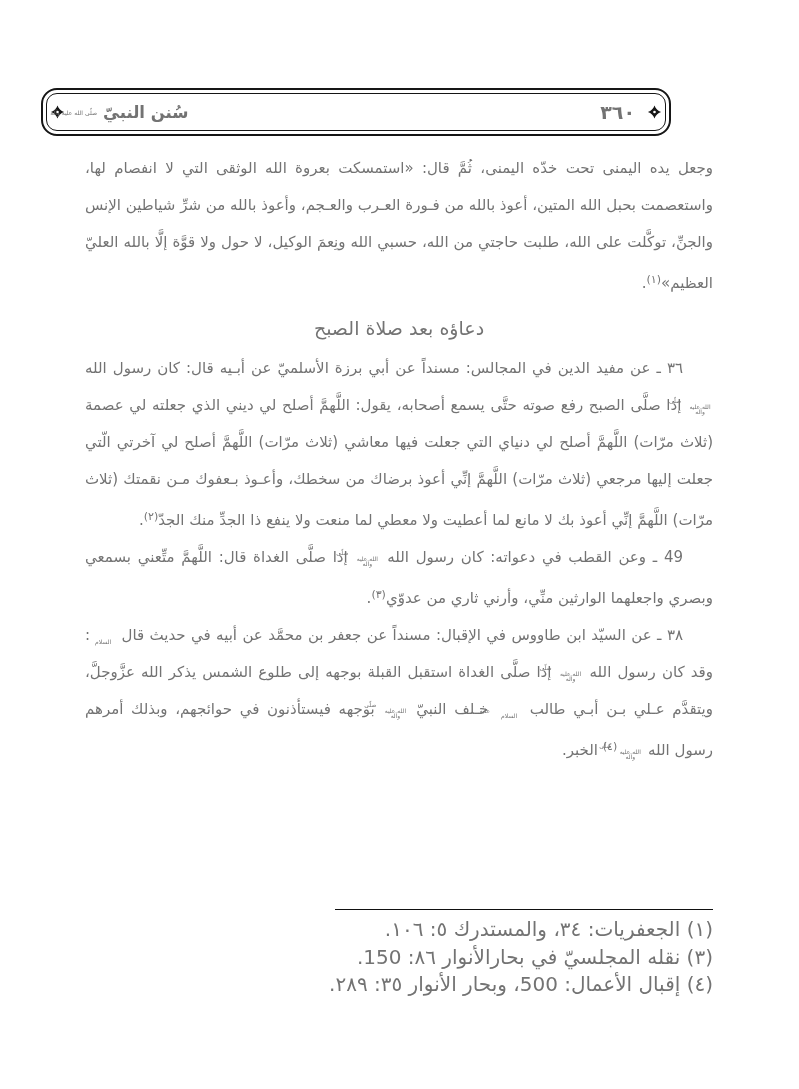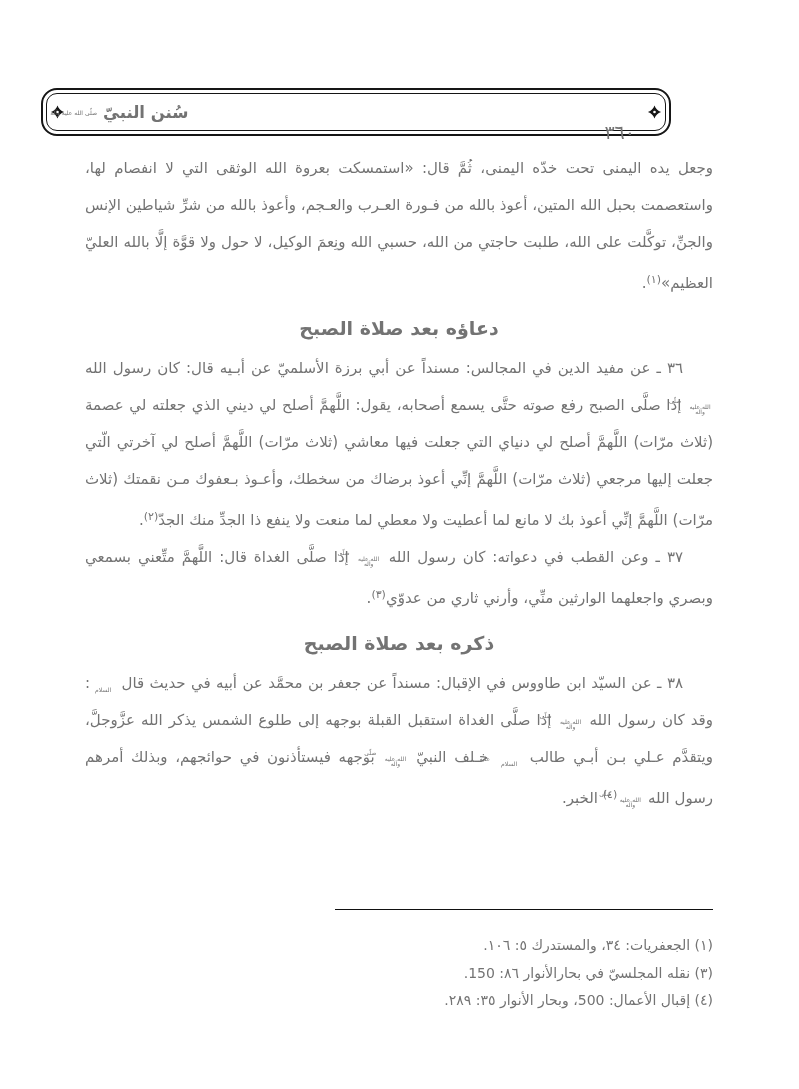--- a/index.html
+++ b/index.html
@@ -19,53 +19,53 @@
     position:absolute; top:3px; bottom:3px; left:3px; right:3px;
     border:1.4px solid #161616; border-radius:11px;
   }
   .header-title {
     position:absolute; left:30px; top:50%; transform:translateY(-50%);
     display:flex; align-items:center; gap:4px;
     font-weight:bold; font-size:16.5px; white-space:nowrap;
   }
   .page-number {
     position:absolute; right:34px; top:50%; transform:translateY(-50%);
-    font-weight:normal; font-size:19px; letter-spacing:1px;margin-top:20px;
+    font-weight:bold; font-size:19px; letter-spacing:1px;
   }
   .ornament { position:absolute; top:50%; transform:translateY(-50%); }
   .ornament.o-left  { left:7px; }
   .ornament.o-right { right:7px; }
   
   .content {
     position:absolute; top:150px; right:86px; width:628px; height:756px;
     overflow:hidden;
     font-size:15px; line-height:37px;
     text-align:justify;
     margin-left:26px;
   }
   .para { margin:0; }
   .para.indent { text-indent:30px; }
   .heading {
-    text-align:center; font-weight:bold; font-size:19px;
+    text-align:center; font-weight:normal; font-size:19px;
     line-height:30px; margin:11px 0 7px 0; text-indent:0;
   }
   .honorific {
     display:inline-block; width:22px; min-width:22px;
     font-size:6px; line-height:5.5px; text-align:center;
     vertical-align:-4px; margin:0 2px; font-weight:normal;
   }
   .fnmark { font-size:11px; vertical-align:5px; }
   
   .fn-sep {
     position:absolute; top:909px; right:86px; width:378px;
     border-top:1.7px solid #111;
   }
   .footnotes {
     position:absolute; top:916px; right:86px; width:520px;
-    font-size:14px; line-height:27.5px; text-align:right;margin-top:16px;
+    font-size:20px; line-height:27.5px; text-align:right;
   }
 </style>
 </head>
 <body>
 
 <div class="page">
 
   <div class="header-frame">
     <div class="header-inner"></div>
 
@@ -82,22 +82,21 @@
       <span>سُنن النبيّ</span>
       <span class="honorific">صلّى الله عليه وآله</span>
     </div>
     <div class="page-number">٣٦٠</div>
   </div>
 
   <div class="content">
       <div class="para"><span class="run">وجعل يده اليمنى تحت خدّه اليمنى، ثُمَّ قال: «استمسكت بعروة الله الوثقى التي لا انفصام لها، واستعصمت بحبل الله المتين، أعوذ بالله من فـورة العـرب والعـجم، وأعوذ بالله من شرِّ شياطين الإنس والجنِّ، توكَّلت على الله، طلبت حاجتي من الله، حسبي الله ونِعمَ الوكيل، لا حول ولا قوَّة إلَّا بالله العليّ العظيم»</span><span class="fnmark">(١)</span><span class="run">.</span></div>
       <div class="heading">دعاؤه بعد صلاة الصبح</div>
       <div class="para indent"><span class="run">٣٦ ـ عن مفيد الدين في المجالس: مسنداً عن أبي برزة الأسلميّ عن أبـيه قال: كان رسول الله </span><span class="honorific">صلّى الله عليه وآله</span><span class="run"> إذا صلَّى الصبح رفع صوته حتَّى يسمع أصحابه، يقول: اللَّهمَّ أصلح لي ديني الذي جعلته لي عصمة (ثلاث مرّات) اللَّهمَّ أصلح لي دنياي التي جعلت فيها معاشي (ثلاث مرّات) اللَّهمَّ أصلح لي آخرتي الّتي جعلت إليها مرجعي (ثلاث مرّات) اللَّهمَّ إنِّي أعوذ برضاك من سخطك، وأعـوذ بـعفوك مـن نقمتك (ثلاث مرّات) اللَّهمَّ إنِّي أعوذ بك لا مانع لما أعطيت ولا معطي لما منعت ولا ينفع ذا الجدِّ منك الجدّ</span><span class="fnmark">(٢)</span><span class="run">.</span></div>
-      <div class="para indent"><span class="run">٣٧ ـ وعن القطب في دعواته: كان رسول الله </span><span class="honorific">صلّى الله عليه وآله</span><span class="run"> إذا صلَّى الغداة قال: اللَّهمَّ متِّعني بسمعي وبصري واجعلهما الوارثين منِّي، وأرني ثاري من عدوّي</span><span class="fnmark">(٣)</span><span class="run">.</span></div>
-      <div class="heading">ذكره بعد صلاة الصبح</div>
+      <div class="para indent"><span class="run">49 ـ وعن القطب في دعواته: كان رسول الله </span><span class="honorific">صلّى الله عليه وآله</span><span class="run"> إذا صلَّى الغداة قال: اللَّهمَّ متِّعني بسمعي وبصري واجعلهما الوارثين منِّي، وأرني ثاري من عدوّي</span><span class="fnmark">(٣)</span><span class="run">.</span></div>
       <div class="para indent"><span class="run">٣٨ ـ عن السيّد ابن طاووس في الإقبال: مسنداً عن جعفر بن محمَّد عن أبيه في حديث قال </span><span class="honorific">عليه السلام</span><span class="run">: وقد كان رسول الله </span><span class="honorific">صلّى الله عليه وآله</span><span class="run"> إذا صلَّى الغداة استقبل القبلة بوجهه إلى طلوع الشمس يذكر الله عزَّوجلَّ، ويتقدَّم عـلي بـن أبـي طالب </span><span class="honorific">عليه السلام</span><span class="run"> خـلف النبيّ </span><span class="honorific">صلّى الله عليه وآله</span><span class="run"> بوجهه فيستأذنون في حوائجهم، وبذلك أمرهم رسول الله </span><span class="honorific">صلّى الله عليه وآله</span><span class="fnmark">(٤)</span><span class="run"> الخبر.</span></div>
     </div>
 
   <div class="fn-sep"></div>
   <div class="footnotes">
     <div class="footnote">(١) الجعفريات: ٣٤، والمستدرك ٥: ١٠٦.</div>
     <div class="footnote">(٣) نقله المجلسيّ في بحارالأنوار ٨٦: 150.</div>
     <div class="footnote">(٤) إقبال الأعمال: 500، وبحار الأنوار ٣٥: ٢٨٩.</div>
   </div>
 

